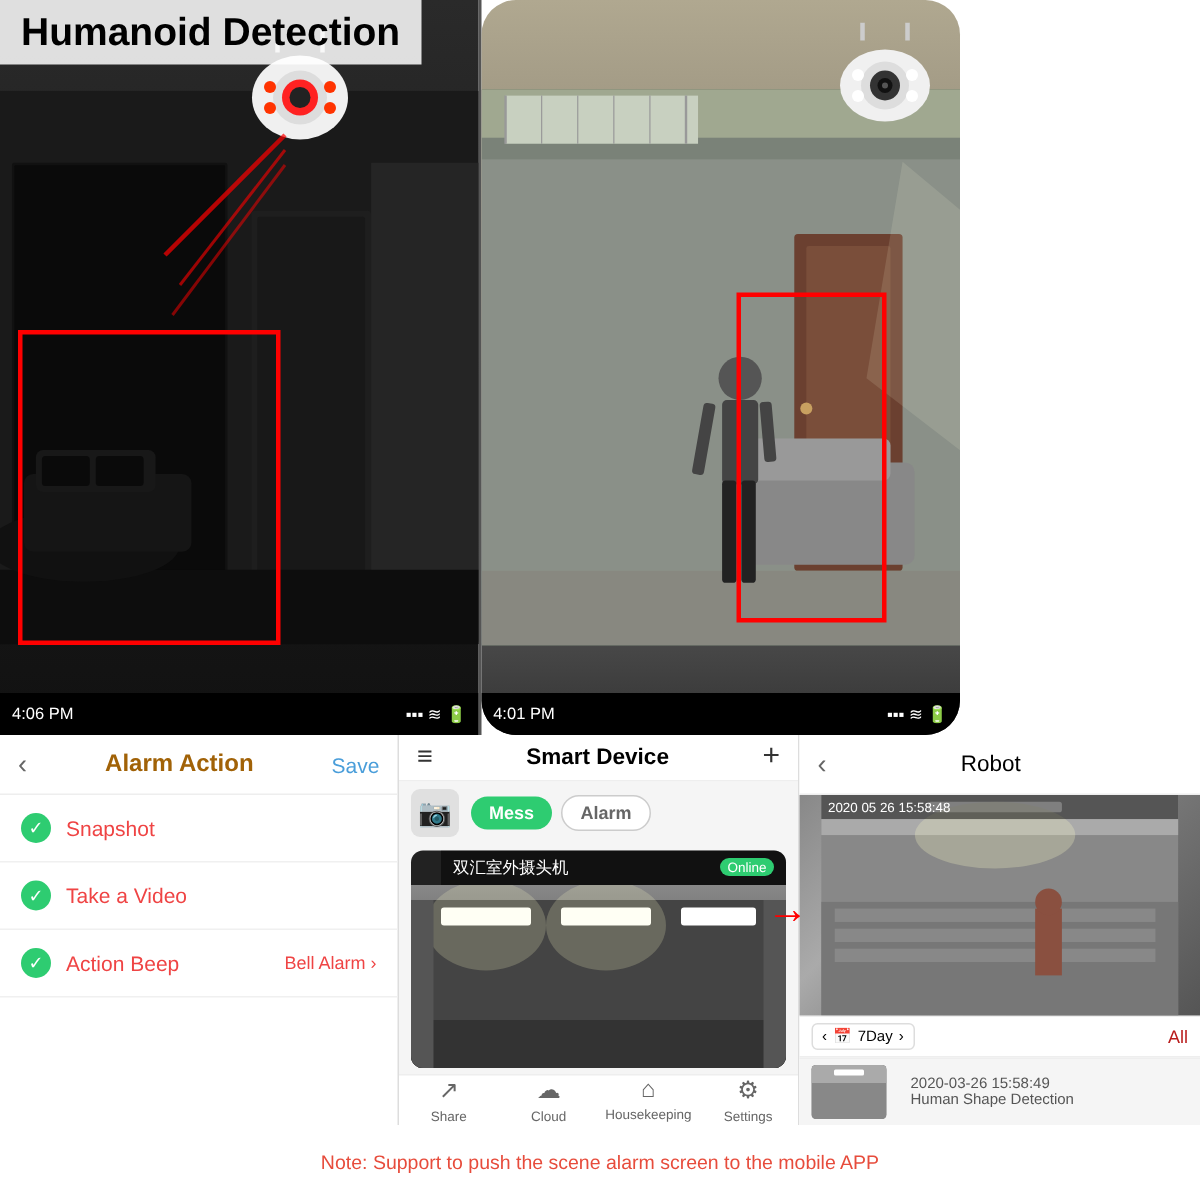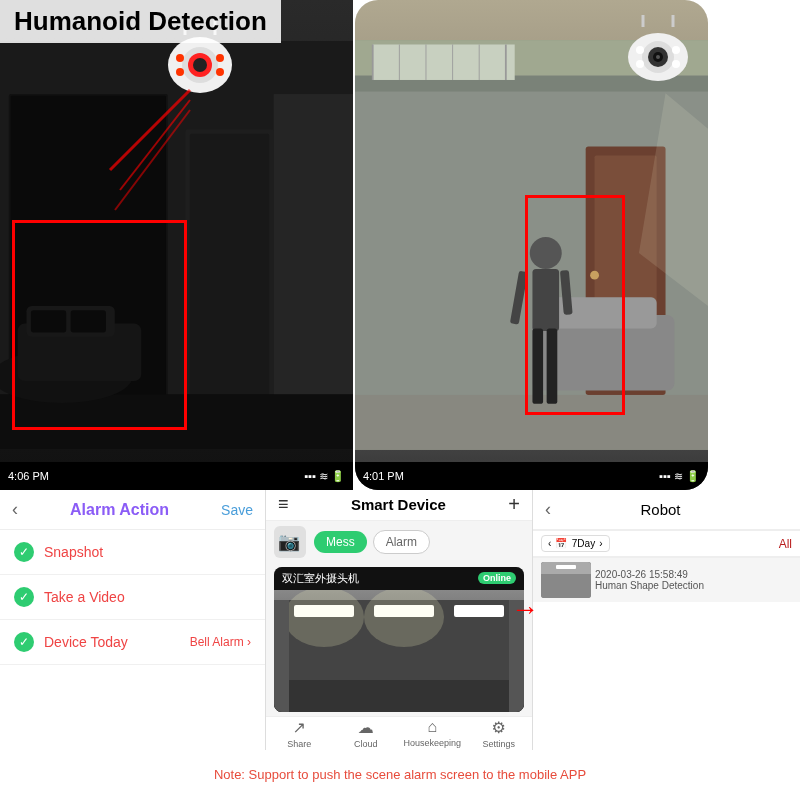--- a/index.html
+++ b/index.html
@@ -6,25 +6,24 @@
     body {
       width: 800px;
       height: 800px;
       overflow: hidden;
       font-family: Arial, sans-serif;
       background: #fff;
     }
 
     
     .top-section {
-      width: 708px;
+      width: 640px;
       height: 490px;
       position: relative;
       display: flex;
-      align-items: center;
     }
 
     .title-overlay {
       position: absolute;
       top: 0;
       left: 0;
       background: rgba(255,255,255,0.85);
       padding: 6px 14px;
       z-index: 10;
     }
@@ -107,21 +106,21 @@
     }
 
     .panel-header-back {
       color: #666;
       font-size: 18px;
     }
 
     .panel-header-title {
       font-size: 16px;
       font-weight: bold;
-      color: #8b5cf6;
+      color: #a16207;
     }
 
     .panel-header-save {
       color: #4a9eda;
       font-size: 14px;
     }
 
     .alarm-item {
       display: flex;
       align-items: center;
@@ -179,20 +178,21 @@
       align-items: center;
       padding: 6px 10px;
       gap: 6px;
     }
 
     .smart-tab {
       padding: 4px 12px;
       border-radius: 12px;
       font-size: 12px;
       cursor: pointer;
+      font-weight: bold;
     }
 
     .smart-tab.active {
       background: #2ecc71;
       color: #fff;
     }
 
     .smart-tab.inactive {
       border: 1px solid #ccc;
       color: #666;
@@ -207,34 +207,34 @@
       position: relative;
       flex: 1;
     }
 
     .device-card-header {
       display: flex;
       align-items: center;
       justify-content: space-between;
       padding: 4px 8px;
       background: rgba(0,0,0,0.5);
+      margin-left: 20px;
     }
 
     .device-name {
       color: #fff;
       font-size: 11px;
     }
 
     .device-status-badge {
       background: #2ecc71;
       color: #fff;
       font-size: 9px;
       padding: 1px 5px;
       border-radius: 8px;
-      font-weight: bold;
     }
 
     .device-preview {
       width: 100%;
       height: 140px;
       background: linear-gradient(180deg, #888 0%, #555 50%, #333 100%);
       position: relative;
       display: flex;
       align-items: center;
       justify-content: center;
@@ -324,21 +324,21 @@
       color: #e74c3c;
       font-size: 13px;
       text-align: center;
       line-height: 1.5;
     }
 
     
     .detection-strip {
       display: flex;
       align-items: center;
-      gap: 4px;
+      gap: 16px;
       padding: 4px 8px;
       background: #f5f5f5;
       border-top: 1px solid #eee;
     }
 
     .detection-thumb {
       width: 50px;
       height: 36px;
       background: #888;
       border-radius: 3px;
@@ -528,21 +528,21 @@
       <div class="alarm-item">
         <div class="check-icon">✓</div>
         <span class="alarm-label">Snapshot</span>
       </div>
       <div class="alarm-item">
         <div class="check-icon">✓</div>
         <span class="alarm-label">Take a Video</span>
       </div>
       <div class="alarm-item">
         <div class="check-icon">✓</div>
-        <span class="alarm-label">Device Today</span>
+        <span class="alarm-label">Action Beep</span>
         <span class="alarm-sub">Bell Alarm ›</span>
       </div>
     </div>
 
     <div class="panel-smart">
       <div class="smart-header">
         <span style="font-size:18px;color:#333;">≡</span>
         <span style="font-size:15px;font-weight:bold;">Smart Device</span>
         <span style="font-size:20px;color:#333;">+</span>
       </div>
@@ -606,20 +606,42 @@
       <div style="position:absolute;left:-22px;top:100px;color:red;font-size:28px;font-weight:bold;z-index:10;">→</div>
     </div>
 
     <div class="panel-robot">
       <div class="robot-header">
         <span style="color:#666;font-size:18px;">‹</span>
         <span style="font-size:15px;font-weight:normal;">Robot</span>
         <span style="width:18px;"></span>
       </div>
 
+      <div class="robot-preview">
+        <svg style="position:absolute;top:0;left:0;width:100%;height:100%;" viewBox="0 0 267 165" xmlns="http://www.w3.org/2000/svg">
+
+          <rect width="267" height="165" fill="#888"></rect>
+
+          <rect x="0" y="0" width="267" height="30" fill="#aaa"></rect>
+
+          <rect x="80" y="5" width="100" height="8" fill="#fff" rx="2"></rect>
+          <ellipse cx="130" cy="30" rx="60" ry="25" fill="rgba(255,255,200,0.25)"></ellipse>
+
+          <rect x="0" y="80" width="267" height="85" fill="#777"></rect>
+          <rect x="10" y="85" width="240" height="10" fill="#888"></rect>
+          <rect x="10" y="100" width="240" height="10" fill="#888"></rect>
+          <rect x="10" y="115" width="240" height="10" fill="#888"></rect>
+
+          <rect x="0" y="0" width="267" height="18" fill="rgba(0,0,0,0.5)"></rect>
+          <text x="5" y="13" fill="#fff" font-size="10" font-family="Arial">2020 05 26  15:58:48</text>
+
+          <rect x="160" y="85" width="20" height="50" fill="#8a5040"></rect>
+          <circle cx="170" cy="80" r="10" fill="#8a5040"></circle>
+        </svg>
+      </div>
 
       <div style="display:flex;align-items:center;justify-content:space-between;padding:4px 8px;border-top:1px solid #eee;border-bottom:1px solid #eee;">
         <div class="robot-date">
           <span>‹</span>
           <span>📅</span>
           <span>7Day</span>
           <span>›</span>
         </div>
         <span style="font-size:12px;color:#b91c1c;">All</span>
       </div>

